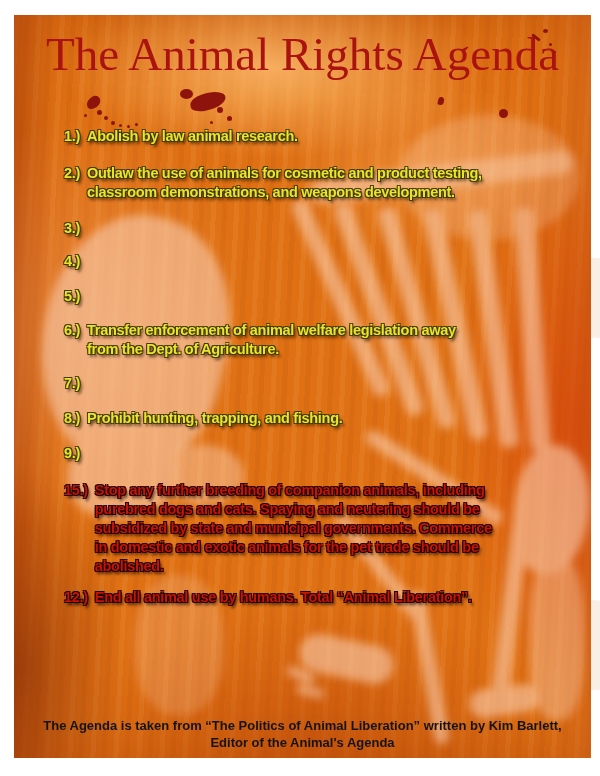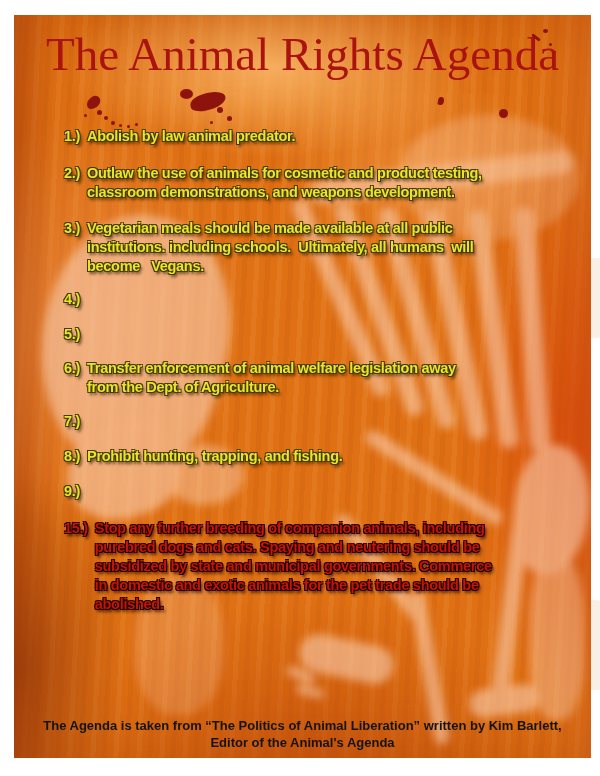--- a/index.html
+++ b/index.html
@@ -162,32 +162,29 @@
   <div class="splat sp14"></div>
   <div class="splat sp15"></div>
   <div class="splat sp16"></div>
   <div class="splat sp17"></div>
   <div class="splat sp18"></div>
   <div class="splat sp19"></div>
 
   <div class="list">
     <div class="item c-yellow">
         <span class="num">1.)</span>
-        <span class="txt">Abolish by law animal predator.</span>
+        <span class="txt">Abolish by law animal research.</span>
       </div>
     <div class="item c-yellow">
         <span class="num">2.)</span>
         <span class="txt">Outlaw the use of animals for cosmetic and product testing,
 classroom demonstrations, and weapons development.</span>
       </div>
     <div class="item c-yellow">
         <span class="num">3.)</span>
-        <span class="txt">Vegetarian meals should be made available at all public
-institutions. including schools.  Ultimately, all humans  will
-become   Vegans.</span>
       </div>
     <div class="item c-yellow">
         <span class="num">4.)</span>
       </div>
     <div class="item c-yellow">
         <span class="num">5.)</span>
       </div>
     <div class="item c-yellow">
         <span class="num">6.)</span>
         <span class="txt">Transfer enforcement of animal welfare legislation away
@@ -204,17 +201,21 @@
         <span class="num">9.)</span>
       </div>
     <div class="item c-red">
         <span class="num">15.)</span>
         <span class="txt">Stop any further breeding of companion animals, including
 purebred dogs and cats. Spaying and neutering should be
 subsidized by state and municipal governments. Commerce
 in domestic and exotic animals for the pet trade should be
 abolished.</span>
       </div>
+    <div class="item c-red">
+        <span class="num">12.)</span>
+        <span class="txt">End all animal use by humans. Total “Animal Liberation”.</span>
+      </div>
   </div>
 
   <div class="footer">The Agenda is taken from “The Politics of Animal Liberation” written by Kim Barlett,
 Editor of the Animal's Agenda</div>
 </div>
 
 </body></html>

